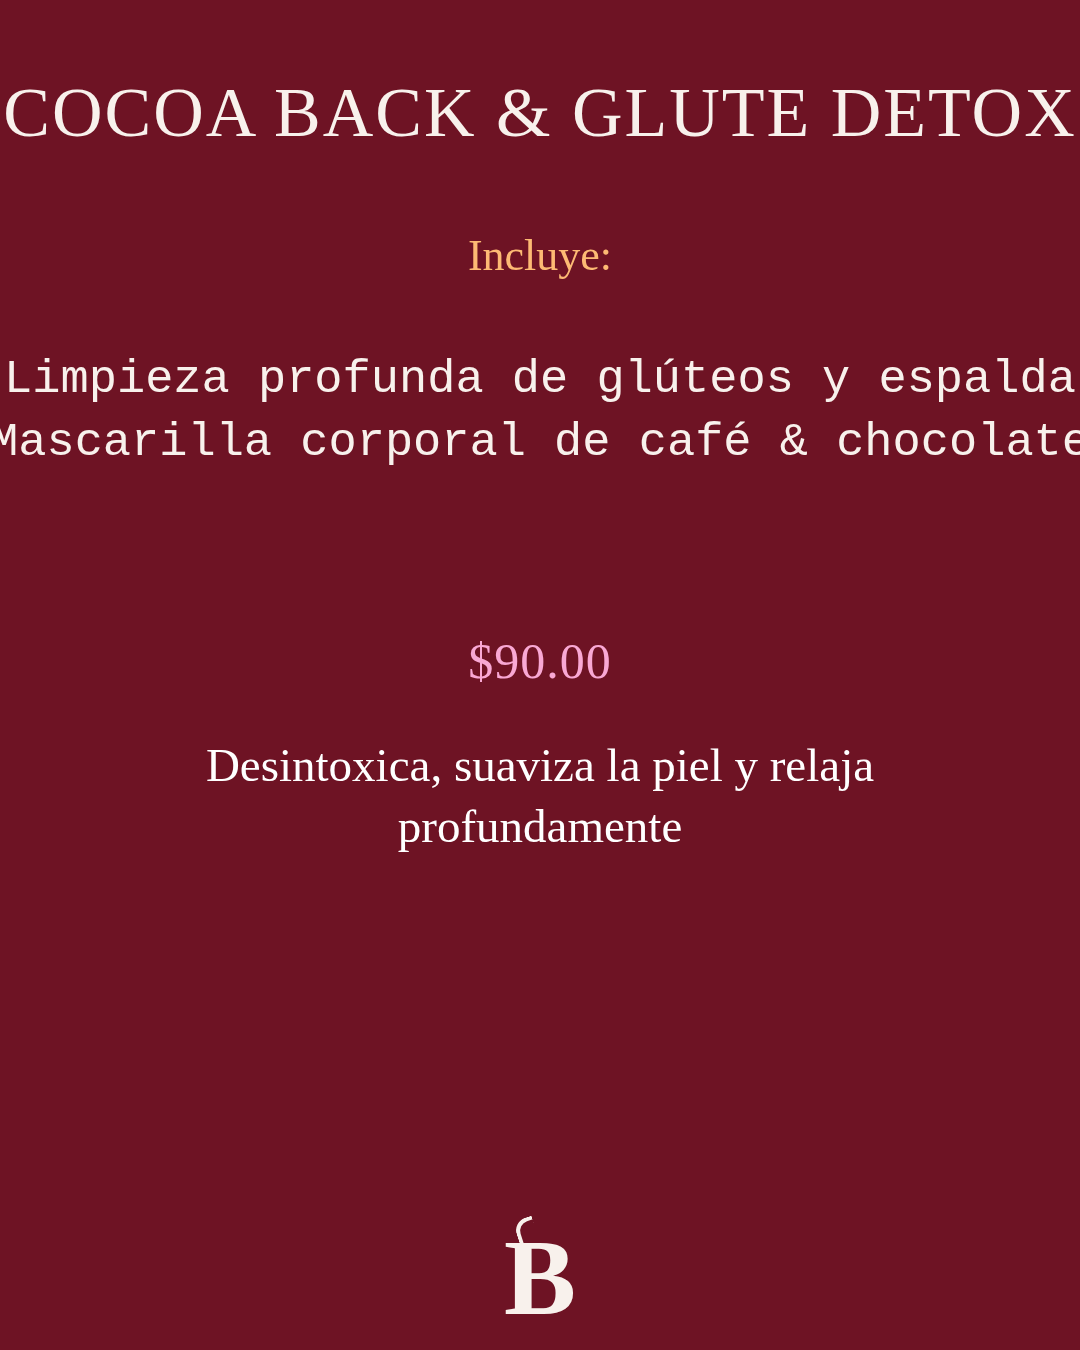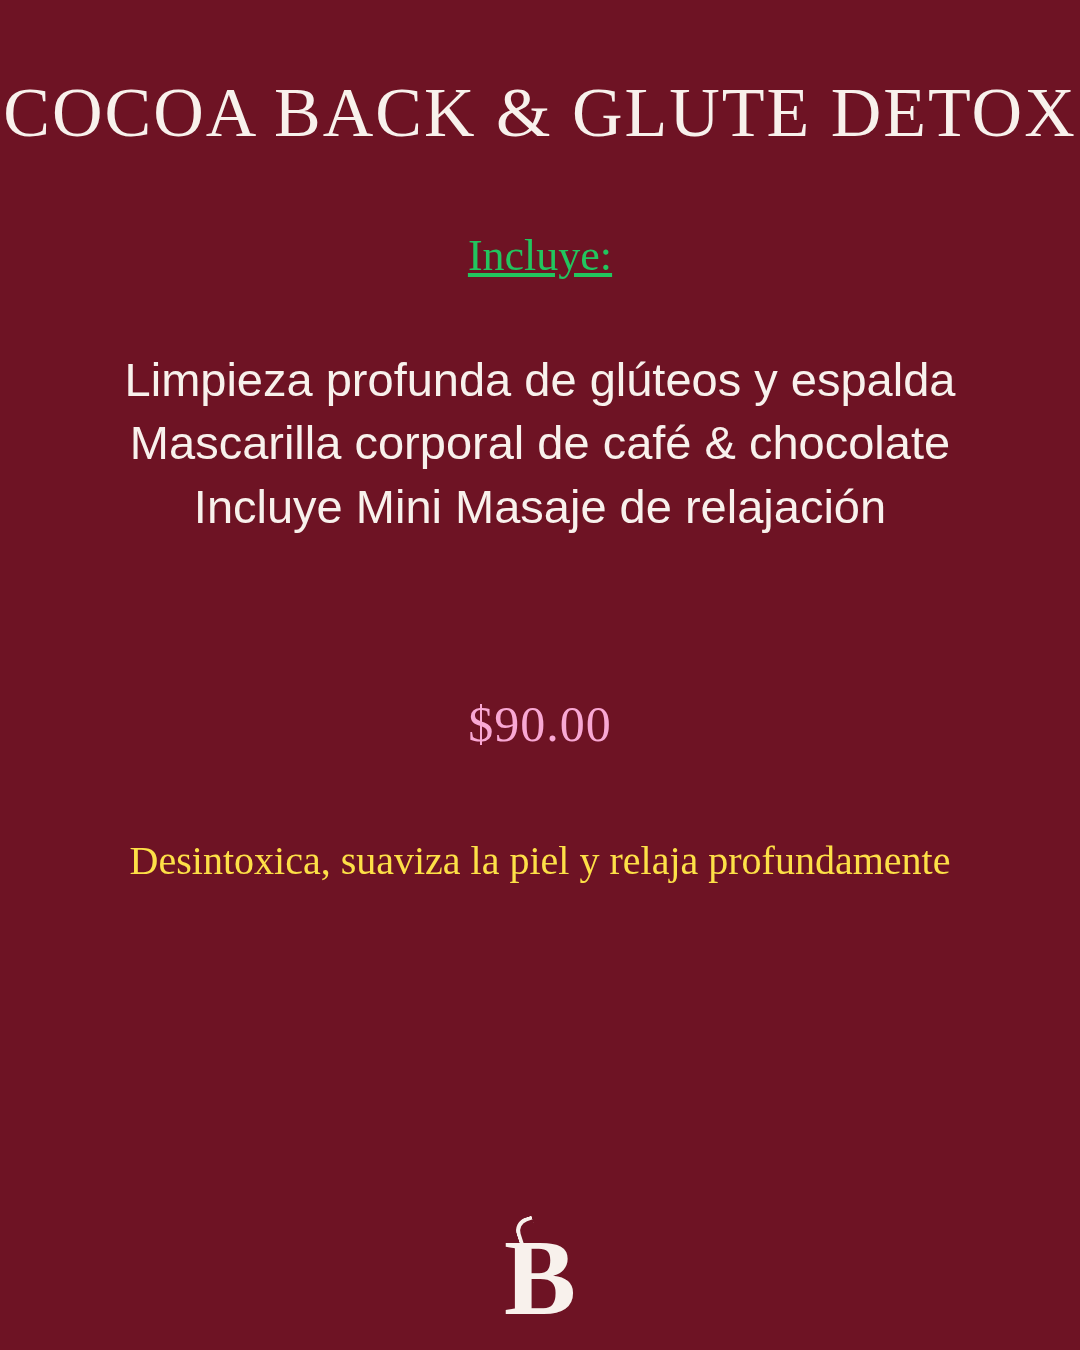--- a/index.html
+++ b/index.html
@@ -39,53 +39,52 @@
     font-family: "Liberation Serif", serif;
     font-size: 44px;
     letter-spacing: 0.5px;
     text-align: center;
     color: #F8F1EC;
   }
   .includes-label {
     margin-top: 82px;
     font-family: "Liberation Serif", serif;
     font-size: 44px;
-    color: #22c55e;
-    text-decoration: underline;
+    color: #fdba74;
   }
   .includes-list {
     margin-top: 70px;
     display: flex;
     flex-direction: column;
     align-items: center;
     gap: 6px;
   }
   .includes-item {
-    font-family: Liberation Sans, sans-serif;
+    font-family: Liberation Mono, monospace;
     font-size: 47px;
     line-height: 1.22;
     text-align: right;
     color: #F8F1EC;
     white-space: nowrap;
   }
   .price {
     margin-top: 160px;
     font-family: "Liberation Serif", serif;
     font-size: 50px;
     letter-spacing: 1px;
     text-align: center;
     color: #f9a8d4;
   }
   .tagline {
-    margin-top: 82px;
+    margin-top: 45px;
     font-family: "Liberation Serif", serif;
-    font-size: 40px;
+    font-size: 47px;
     line-height: 1.3;
     text-align: center;
-    color: #fde047;
+    color: #ffffff;
     max-width: 860px;
   }
   .logo {
     position: absolute;
     left: 0;
     right: 0;
     bottom: 18px;
     display: flex;
     justify-content: center;
     align-items: flex-end;
@@ -125,21 +124,20 @@
 <div class="poster">
 
   <div class="title">COCOA BACK &amp; GLUTE DETOX</div>
 
 
   <div class="includes-label">Incluye:</div>
 
   <div class="includes-list">
     <div class="includes-item">Limpieza profunda de glúteos y espalda</div>
     <div class="includes-item">Mascarilla corporal de café &amp; chocolate</div>
-    <div class="includes-item">Incluye Mini Masaje de relajación</div>
   </div>
 
   <div class="price">$90.00</div>
 
   <div class="tagline">Desintoxica, suaviza la piel y relaja profundamente</div>
 
   <div class="logo">
     <div class="logo-mark">
       <span class="logo-accent"></span>
       <span class="logo-b">B</span>

